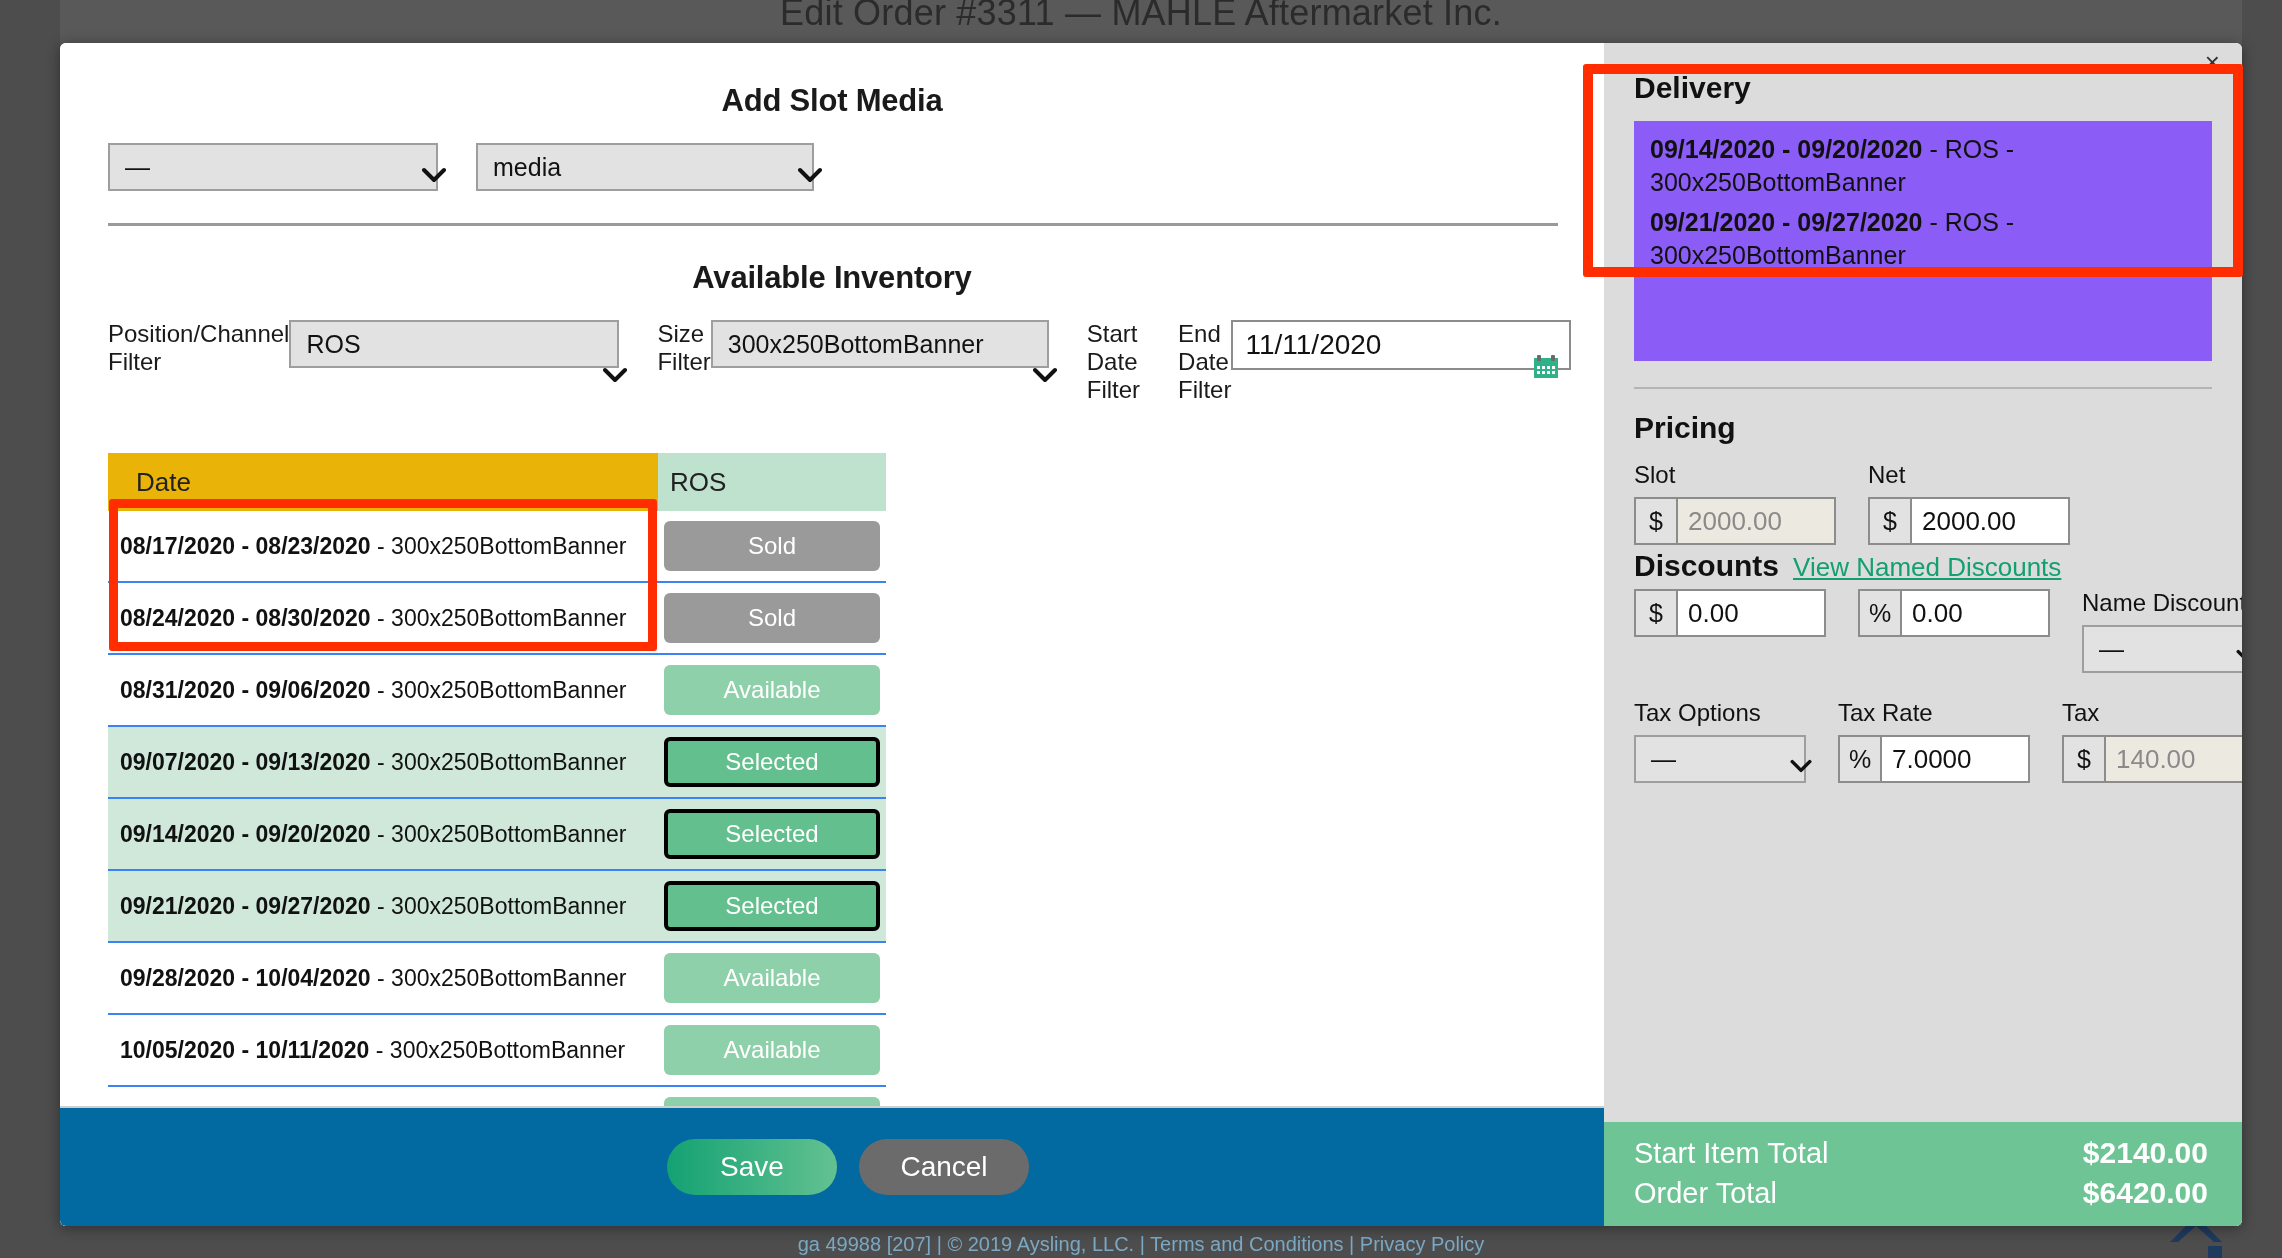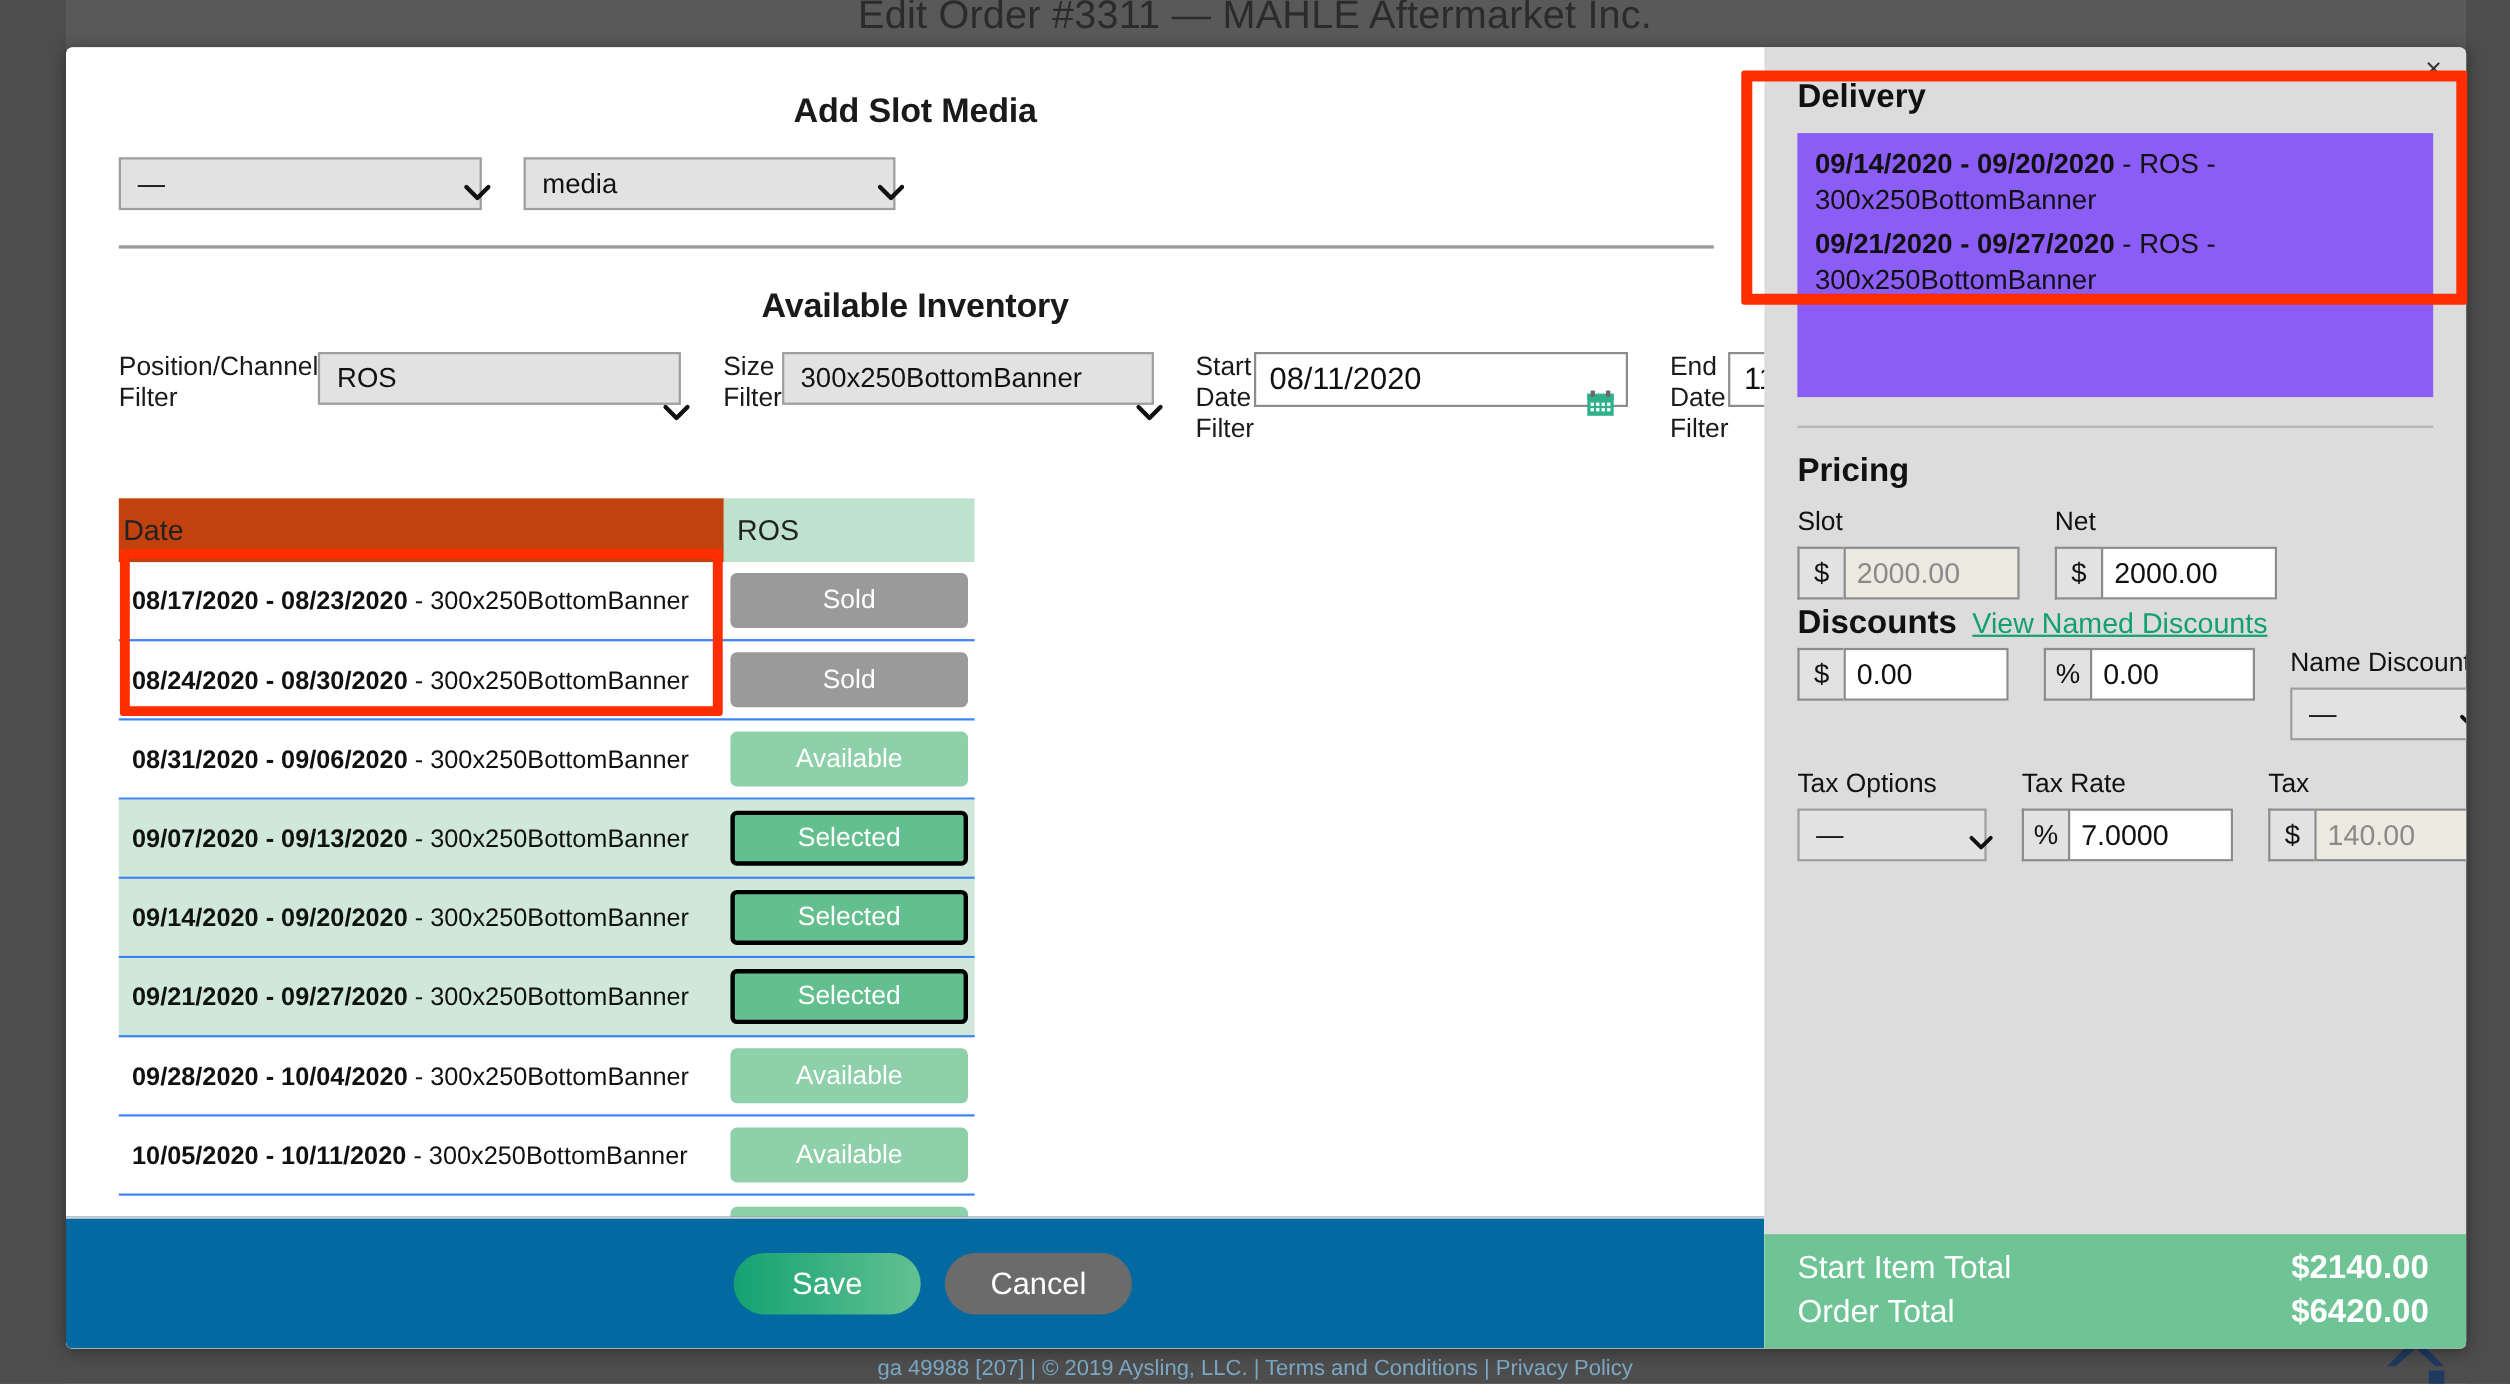--- a/index.html
+++ b/index.html
@@ -119,22 +119,22 @@
     transform: translateY(-50%);
     width: 26px; height: 26px;
   }
 
   
   #inv-table { margin-top: 40px; width: 778px; }
   .inv-head {
     display: flex; height: 58px; align-items: stretch;
   }
   .inv-head .hcell-date {
-    flex: 1; background: #c2410c; display: flex; align-items: center;
-    padding-left: 4px; font-size: 26px; color: #222; text-align: center;
+    flex: 1; background: #eab308; display: flex; align-items: center;
+    padding-left: 28px; font-size: 26px; color: #222; text-align: center;
   }
   .inv-head .hcell-ros {
     width: 228px; background: #bfe2cf; display: flex; align-items: center;
     padding-left: 12px; font-size: 26px; color: #222;
   }
   .inv-row {
     display: flex; align-items: center;
     height: 72px;
     border-bottom: 2px solid #3b82f6;
   }
@@ -349,41 +349,20 @@
             <span class="chev">
               <svg width="24" height="16" viewBox="0 0 24 16">
                   <path d="M2 3 L12 13 L22 3" stroke="#111" stroke-width="4" fill="none" stroke-linecap="round" stroke-linejoin="round"></path>
                 </svg>
             </span>
           </span>
         </div>
 
         <div class="field">
           <span class="field-label">Start Date Filter</span>
-          <span class="date-wrap">
-            <input class="date-input" type="text" value="08/11/2020" style="">
-            <span class="cal-icon">
-              <svg width="26" height="26" viewBox="0 0 26 26">
-                <rect x="1" y="4" width="24" height="20" fill="#2fb189"></rect>
-                <rect x="1" y="4" width="24" height="5" fill="#2fb189"></rect>
-                <rect x="4" y="1" width="4" height="6" rx="1" fill="#6b6b6b"></rect>
-                <rect x="18" y="1" width="4" height="6" rx="1" fill="#6b6b6b"></rect>
-                <g fill="#ffffff">
-                  <rect x="4" y="12" width="3" height="3"></rect>
-                    <rect x="9" y="12" width="3" height="3"></rect>
-                  <rect x="14" y="12" width="3" height="3"></rect>
-                    <rect x="19" y="12" width="3" height="3"></rect>
-                  <rect x="4" y="17" width="3" height="3"></rect>
-                    <rect x="9" y="17" width="3" height="3"></rect>
-                  <rect x="14" y="17" width="3" height="3"></rect>
-                    <rect x="19" y="17" width="3" height="3"></rect>
-                </g>
-              </svg>
-            </span>
-          </span>
         </div>
 
         <div class="field">
           <span class="field-label">End Date Filter</span>
           <span class="date-wrap">
             <input class="date-input" type="text" value="11/11/2020" style="">
             <span class="cal-icon">
               <svg width="26" height="26" viewBox="0 0 26 26">
                 <rect x="1" y="4" width="24" height="20" fill="#2fb189"></rect>
                 <rect x="4" y="1" width="4" height="6" rx="1" fill="#6b6b6b"></rect>

